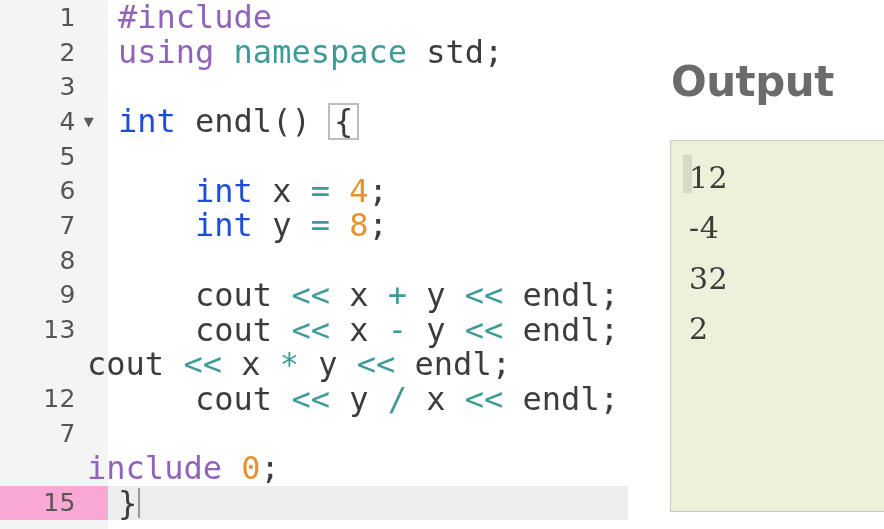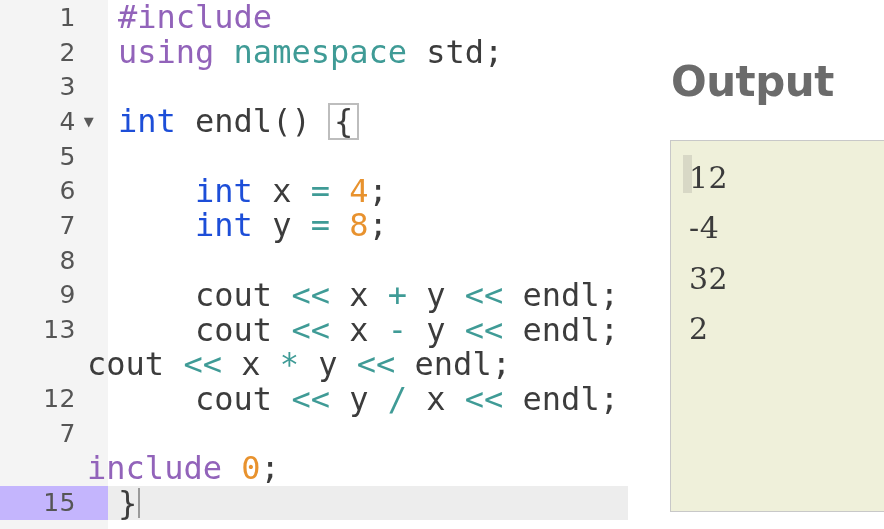--- a/index.html
+++ b/index.html
@@ -37,21 +37,21 @@
     left: 0; top: 0;
     width: 628px;
   }
   .code-line {
     position: relative;
     height: 34.7px;
     display: flex;
     align-items: center;
     white-space: pre;
   }
-  .code-line.active .ln-wrap { background: #c4b5fd; padding-left: 40px; }
+  .code-line.active .ln-wrap { background: #f9a8d4; padding-left: 40px; }
   .code-line.active .ln-code { background: #ededed; }
   .ln-wrap {
     width: 108px;
     min-width: 108px;
     height: 34.7px;
     display: flex;
     align-items: center;
     justify-content: flex-end;
     padding-right: 6px;
     font-family: "DejaVu Sans", sans-serif;

